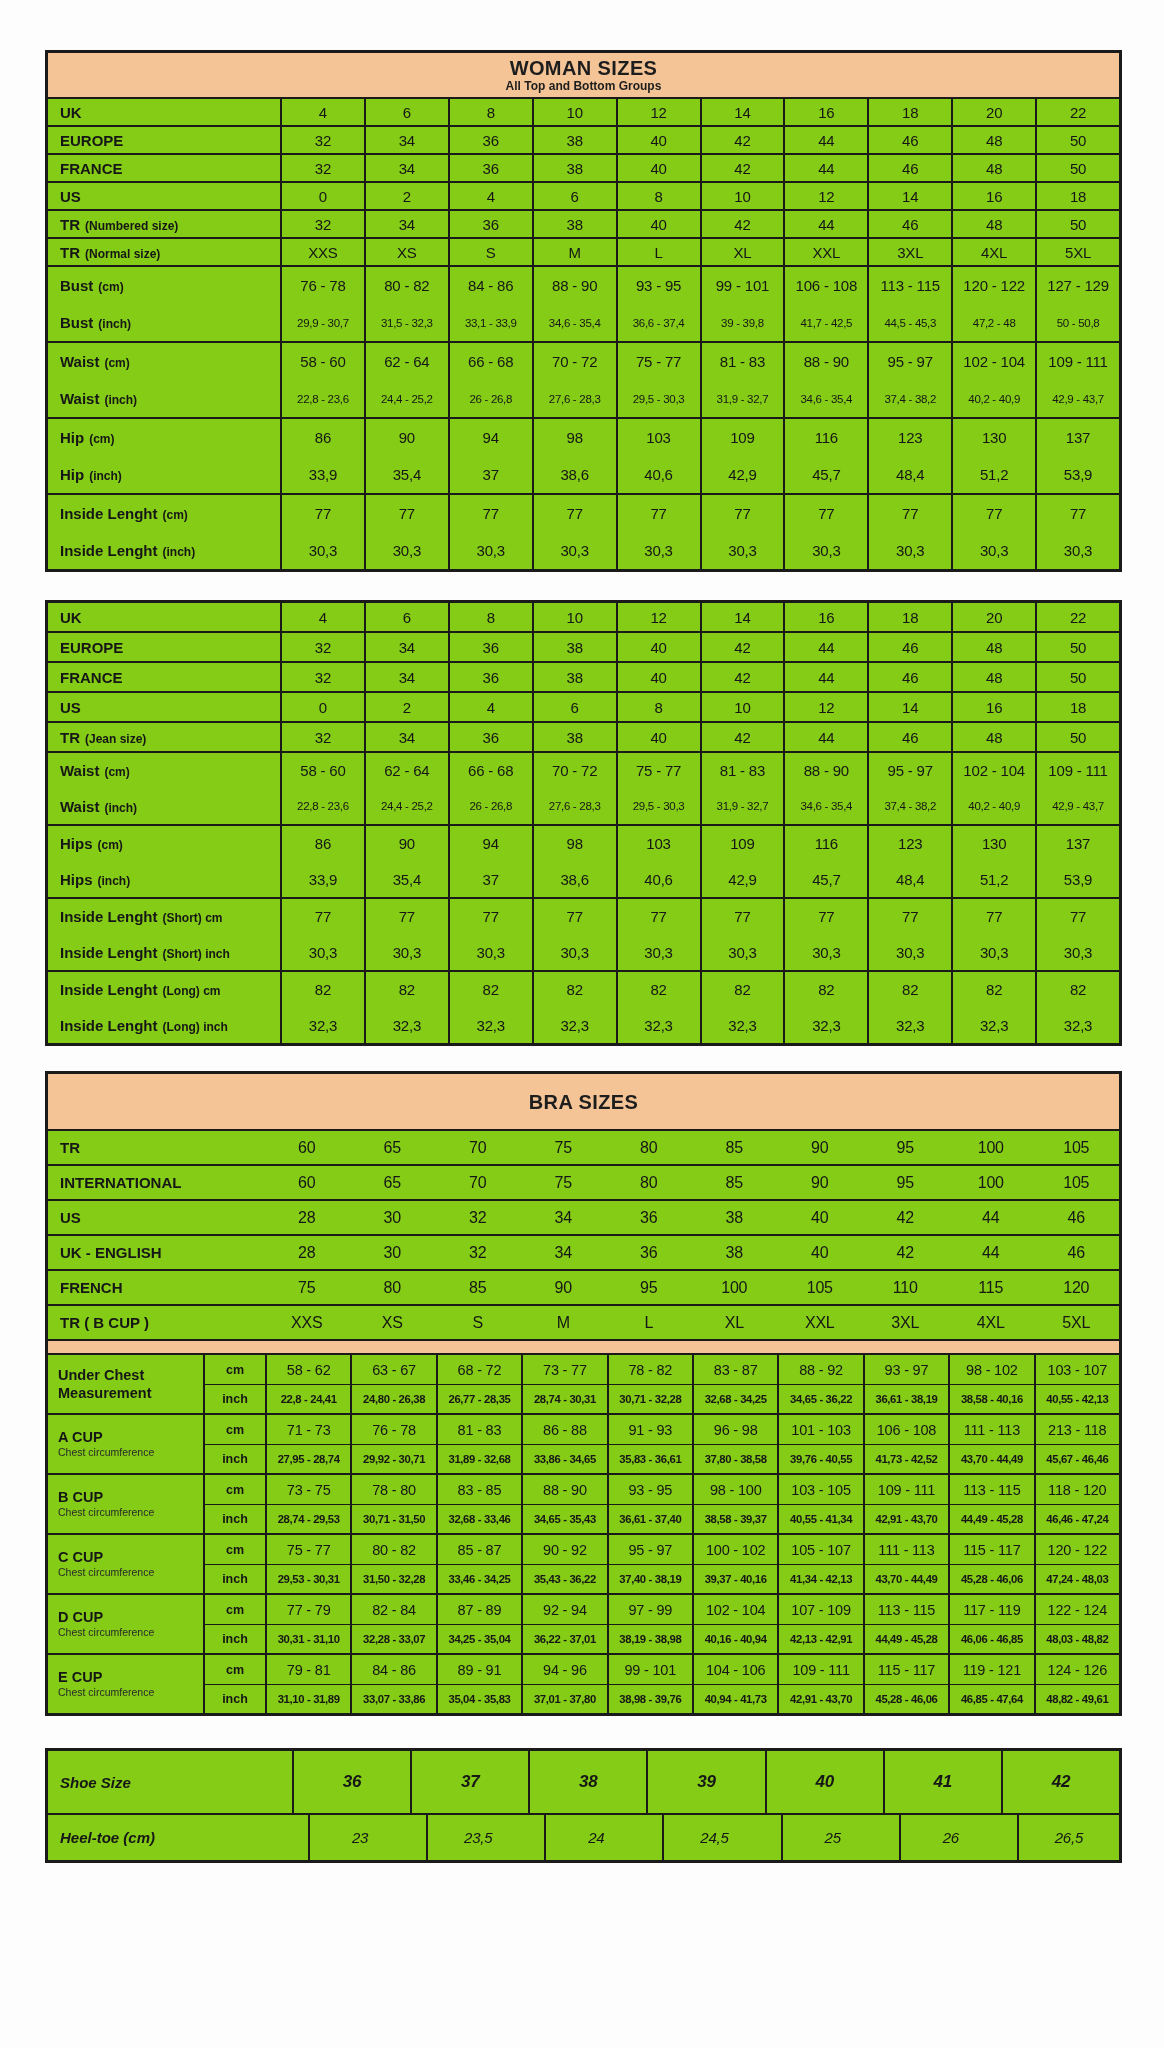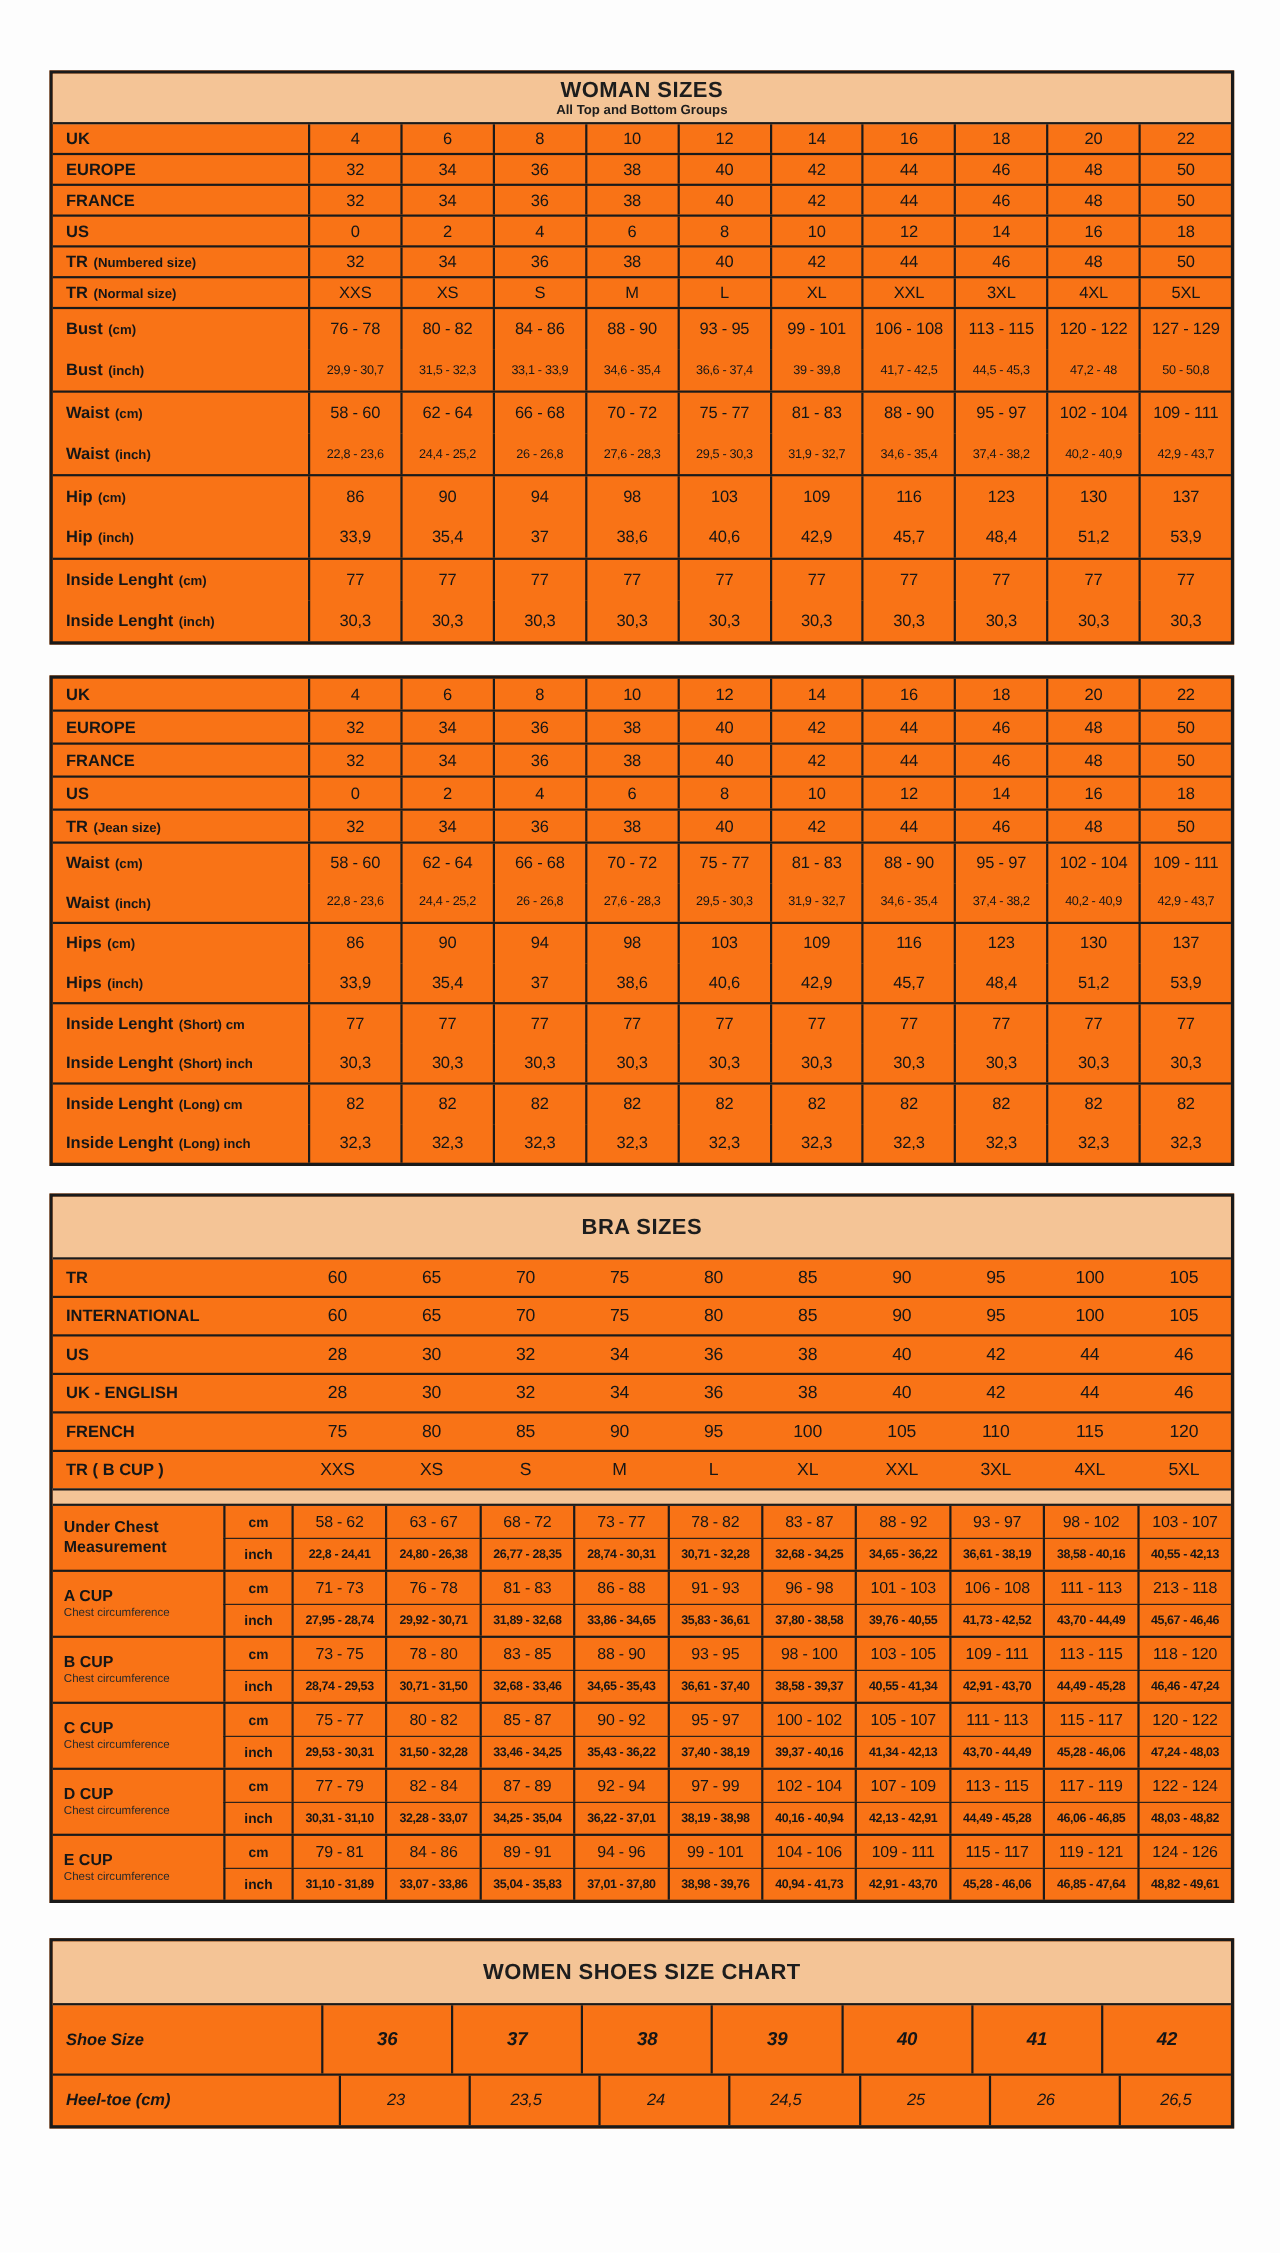--- a/index.html
+++ b/index.html
@@ -4,21 +4,21 @@
 <style>
   :root{
     --bc:#1a1a1a;
     --accent:#F4C496;
     --ink:#161616;
   }
   html,body{margin:0;padding:0;background:#ffffff;}
   body{font-family:"Liberation Sans","DejaVu Sans",sans-serif;color:var(--ink);}
   .page{box-sizing:border-box;width:1164px;height:2048px;padding:48px 45px 0;background:#fdfdfd;overflow:hidden;}
 
-  .table{width:1071px;border:3px solid var(--bc);margin:16px 0 28px 0;background:#f97316;}
+  .table{width:1071px;border:3px solid var(--bc);margin:2px 0 28px 0;background:#84cc16;}
   .t2{margin-bottom:25px;}
   .t-bra{margin-bottom:32px;}
   .t-shoes{margin-bottom:0;}
 
   .thead{background:var(--accent);border-bottom:2.5px solid var(--bc);display:flex;flex-direction:column;justify-content:center;align-items:center;}
   .t1 .thead{height:44px;}
   .t2 .thead{height:53px;}
   .t-bra .thead{height:55px;}
   .t-shoes .thead{height:56px;}
   .title{font-weight:bold;font-size:20px;color:#1d1d1d;letter-spacing:.4px;line-height:1.1;}
@@ -813,23 +813,20 @@
           <div class="cell r1 small">40,94 - 41,73</div>
           <div class="cell r1 small">42,91 - 43,70</div>
           <div class="cell r1 small">45,28 - 46,06</div>
           <div class="cell r1 small">46,85 - 47,64</div>
           <div class="cell r1 small">48,82 - 49,61</div>
         </div>
       </div>
   </section>
 
   <section class="table t-shoes">
-    <header class="thead">
-      <div class="title">WOMEN SHOES SIZE CHART</div>
-    </header>
     <div class="tbody">
         <div class="group g1">
           <div class="row boldvals">
             <div class="rlabel">
               <div class="main">Shoe Size</div>
             </div>
             <div class="cell">36</div>
             <div class="cell">37</div>
             <div class="cell">38</div>
             <div class="cell">39</div>

